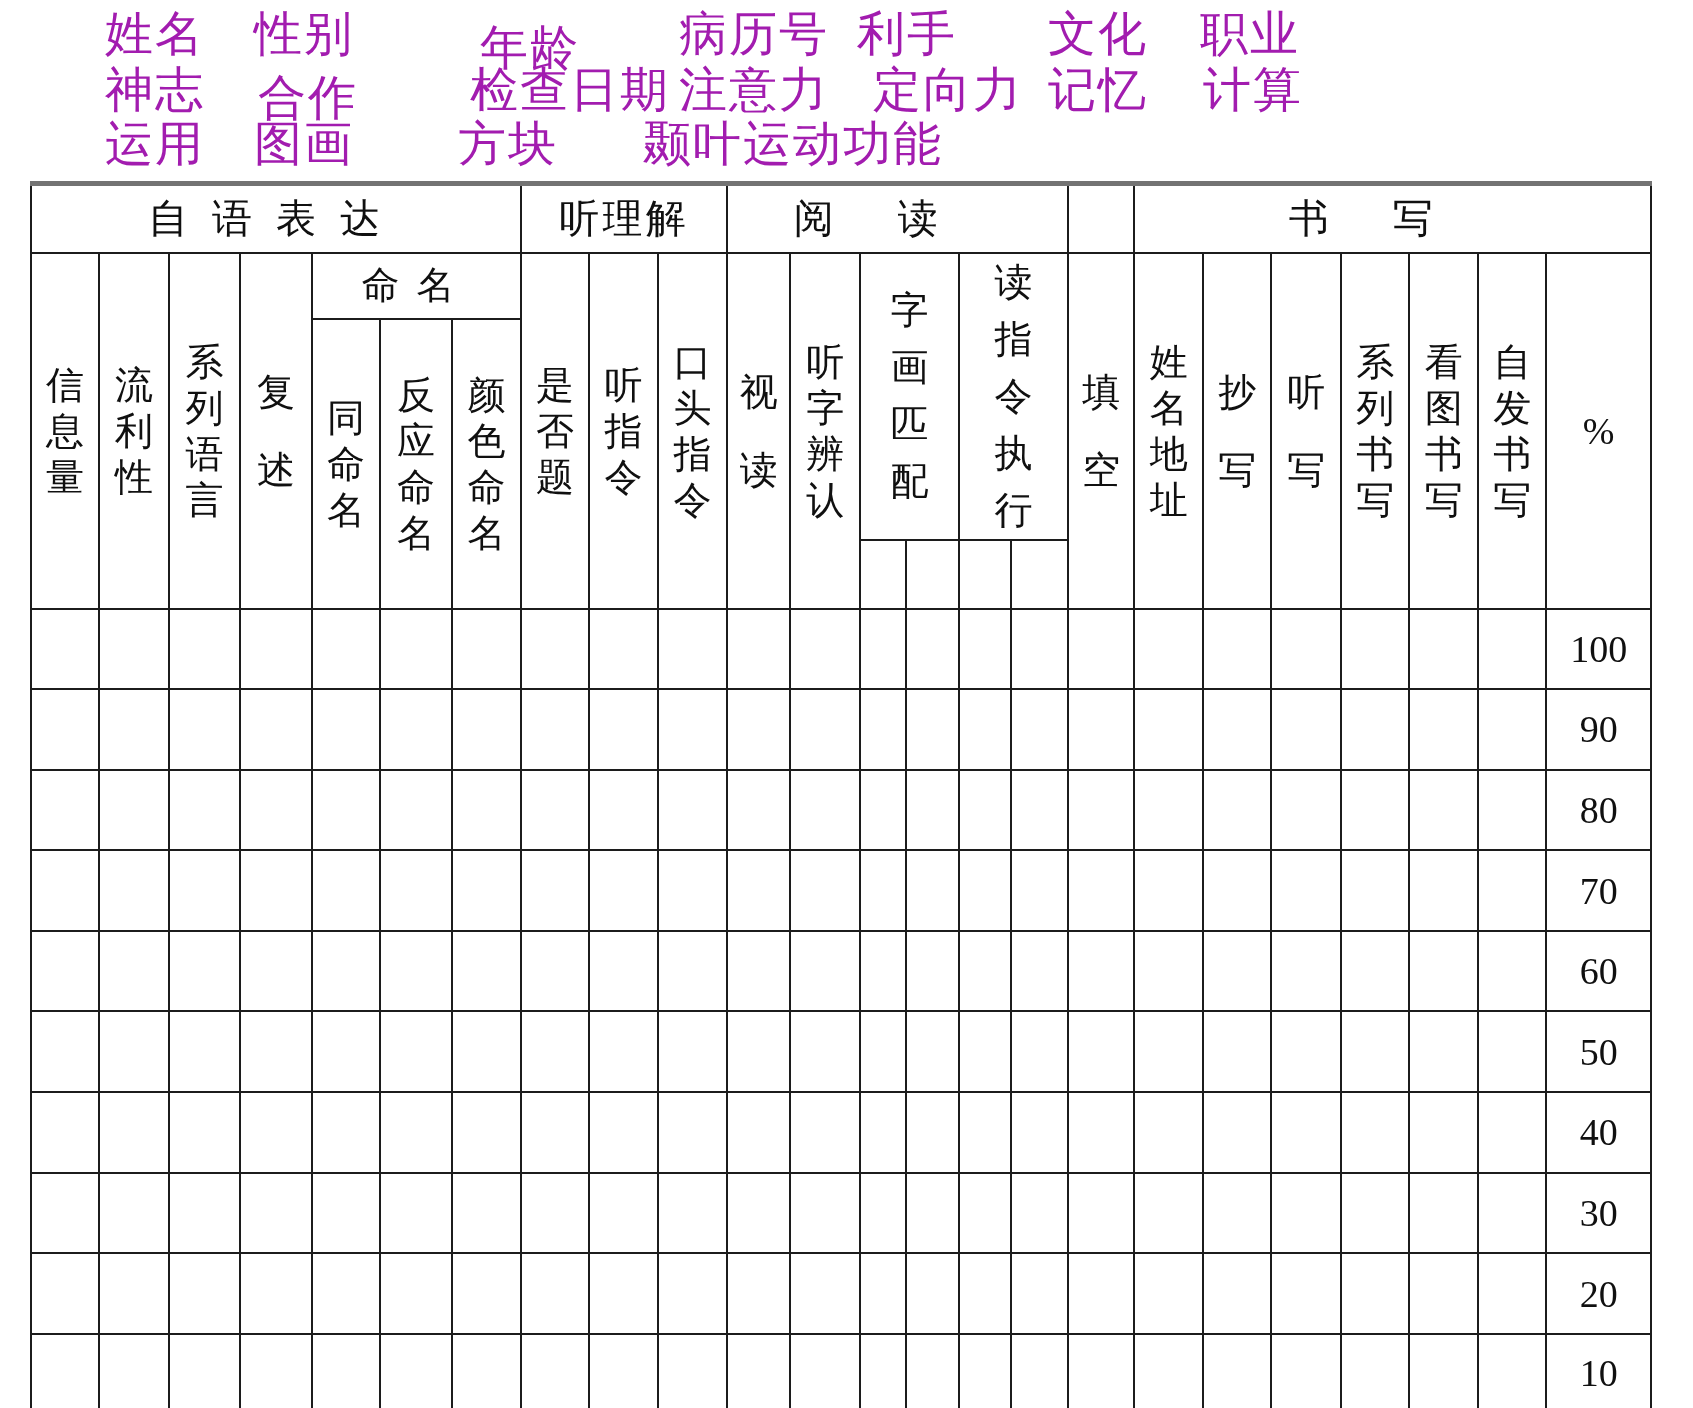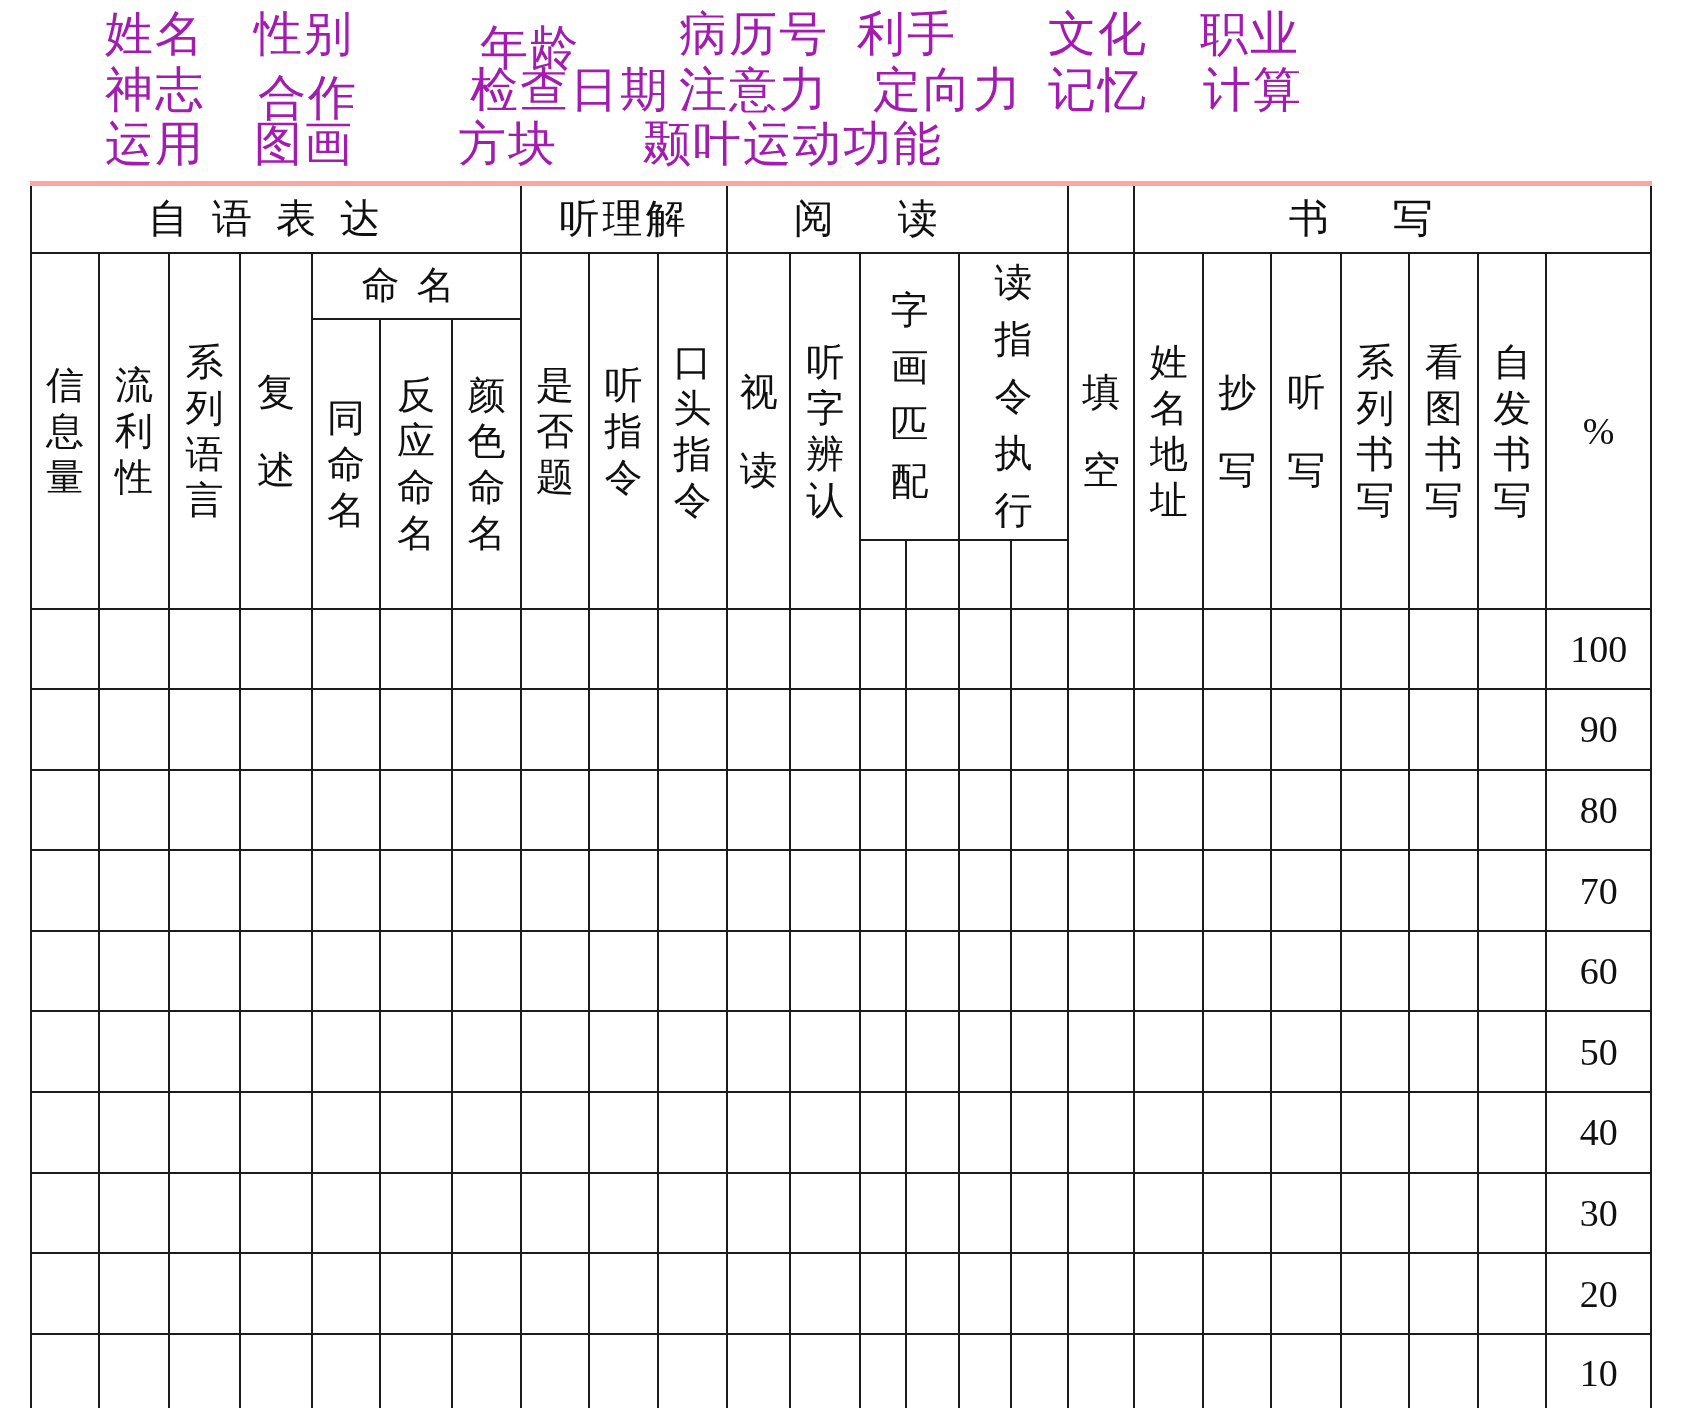--- a/index.html
+++ b/index.html
@@ -28,21 +28,21 @@
     width:1620px;
   }
   table.grid td {
     border:2px solid #1c1c1c;
     padding:0;
     text-align:center;
     vertical-align:middle;
     font-size:38px;
     color:#101010;
   }
-  tr.group-row td { border-top:5px solid #fca5a5; font-size:40px; }
+  tr.group-row td { border-top:5px solid #737373; font-size:40px; }
   tr.last-row td { border-bottom:5px solid #111; }
   td.bl-none { border-left:none; }
   td.br-none { border-right:none; }
   tr.group-row { height:69px; }
   tr.hrow-a { height:66px; }
   tr.hrow-b { height:141px; }
   tr.hrow-c { height:69px; }
   tr.data-row { height:80.6px; }
   
   .ls-xl { letter-spacing:1.6em; padding-left:1.6em; }

